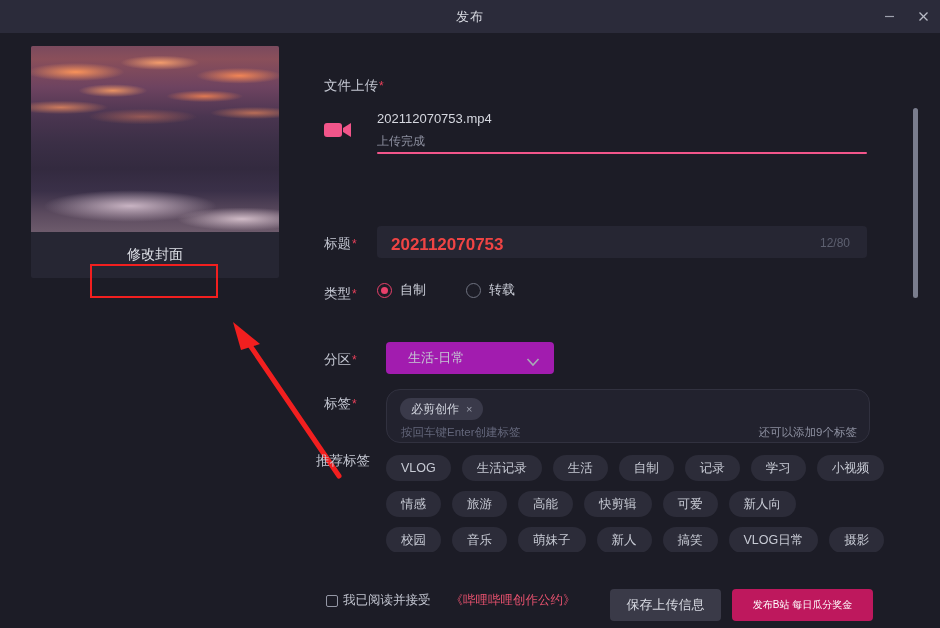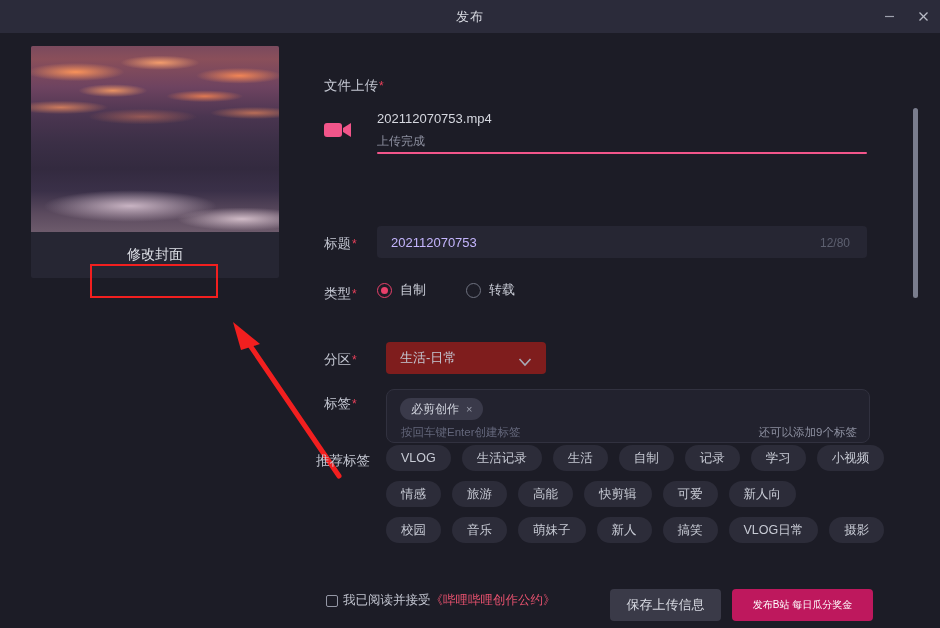--- a/index.html
+++ b/index.html
@@ -188,22 +188,23 @@
     left: 77px; top: 193px;
     width: 490px; height: 32px;
     background: #262633;
     border: none;
     border-radius: 4px;
     box-sizing: border-box;
   }
   .title-value {
     position: absolute;
     left: 91px; top: 202px;
-    font-size: 13px;
-    color: #c4b5fd;
+    font-size: 17px;
+    color: #ef4444;
+    font-weight: bold;
   }
   .title-counter {
     position: absolute;
     left: 520px; top: 203px;
     width: 40px;
     text-align: left;
     font-size: 12px;
     color: #5d6070;
   }
 
@@ -245,45 +246,46 @@
     font-size: 13px;
     color: #cdd0da;
   }
 
   
   .lbl-partition { left: 24px; top: 318px; }
   .select-box {
     position: absolute;
     left: 86px; top: 309px;
     width: 160px; height: 32px;
-    background: #7f1d1d;
+    background: #a21caf;
     border-radius: 4px;
     display: flex;
     align-items: center;
     cursor: pointer;
+    padding-left: 8px;
   }
   .select-value {
     font-size: 13px;
     color: #c5c8d3;
     margin-left: 14px;
   }
   .select-caret {
     position: absolute;
     right: 14px; top: 11px;
   }
 
   
   .lbl-tag { left: 24px; top: 362px; }
   .tag-input-box {
     position: absolute;
     left: 86px; top: 356px;
     width: 484px; height: 54px;
     background: #22222e;
     border: 1px solid #31313f;
-    border-radius: 8px;
+    border-radius: 14px;
     box-sizing: border-box;
   }
   .tag-chip {
     position: absolute;
     left: 13px; top: 8px;
     height: 22px;
     padding: 0 11px;
     background: #3a3a4a;
     border-radius: 11px;
     display: flex;
@@ -314,21 +316,21 @@
   .lbl-rec { left: 16px; top: 419px; }
   .rec-wrap {
     position: absolute;
     left: 86px; top: 412px;
     width: 500px;
     height: 110px;
     overflow: hidden;
   }
   .rec-row {
     display: flex;
-    align-items: flex-start;
+    align-items: flex-end;
     height: 36px;
     margin-bottom: 0;
   }
   .rec-pill {
     height: 26px;
     padding: 0 15px;
     margin-right: 11px;
     background: #2c2c39;
     border-radius: 13px;
     display: inline-flex;
@@ -387,21 +389,21 @@
     box-sizing: border-box;
     margin-right: 5px;
   }
   .agree-text {
     font-size: 12.5px;
     color: #c2c5d0;
   }
   .agree-link {
     font-size: 12.5px;
     color: #e8526f;
-    margin-left: 0;
+    margin-left: 20px;
     cursor: pointer;
   }
   .btn-save {
     position: absolute;
     left: 610px; top: 37px;
     width: 111px; height: 32px;
     background: #3a3a48;
     border-radius: 4px;
     display: flex;
     align-items: center;

